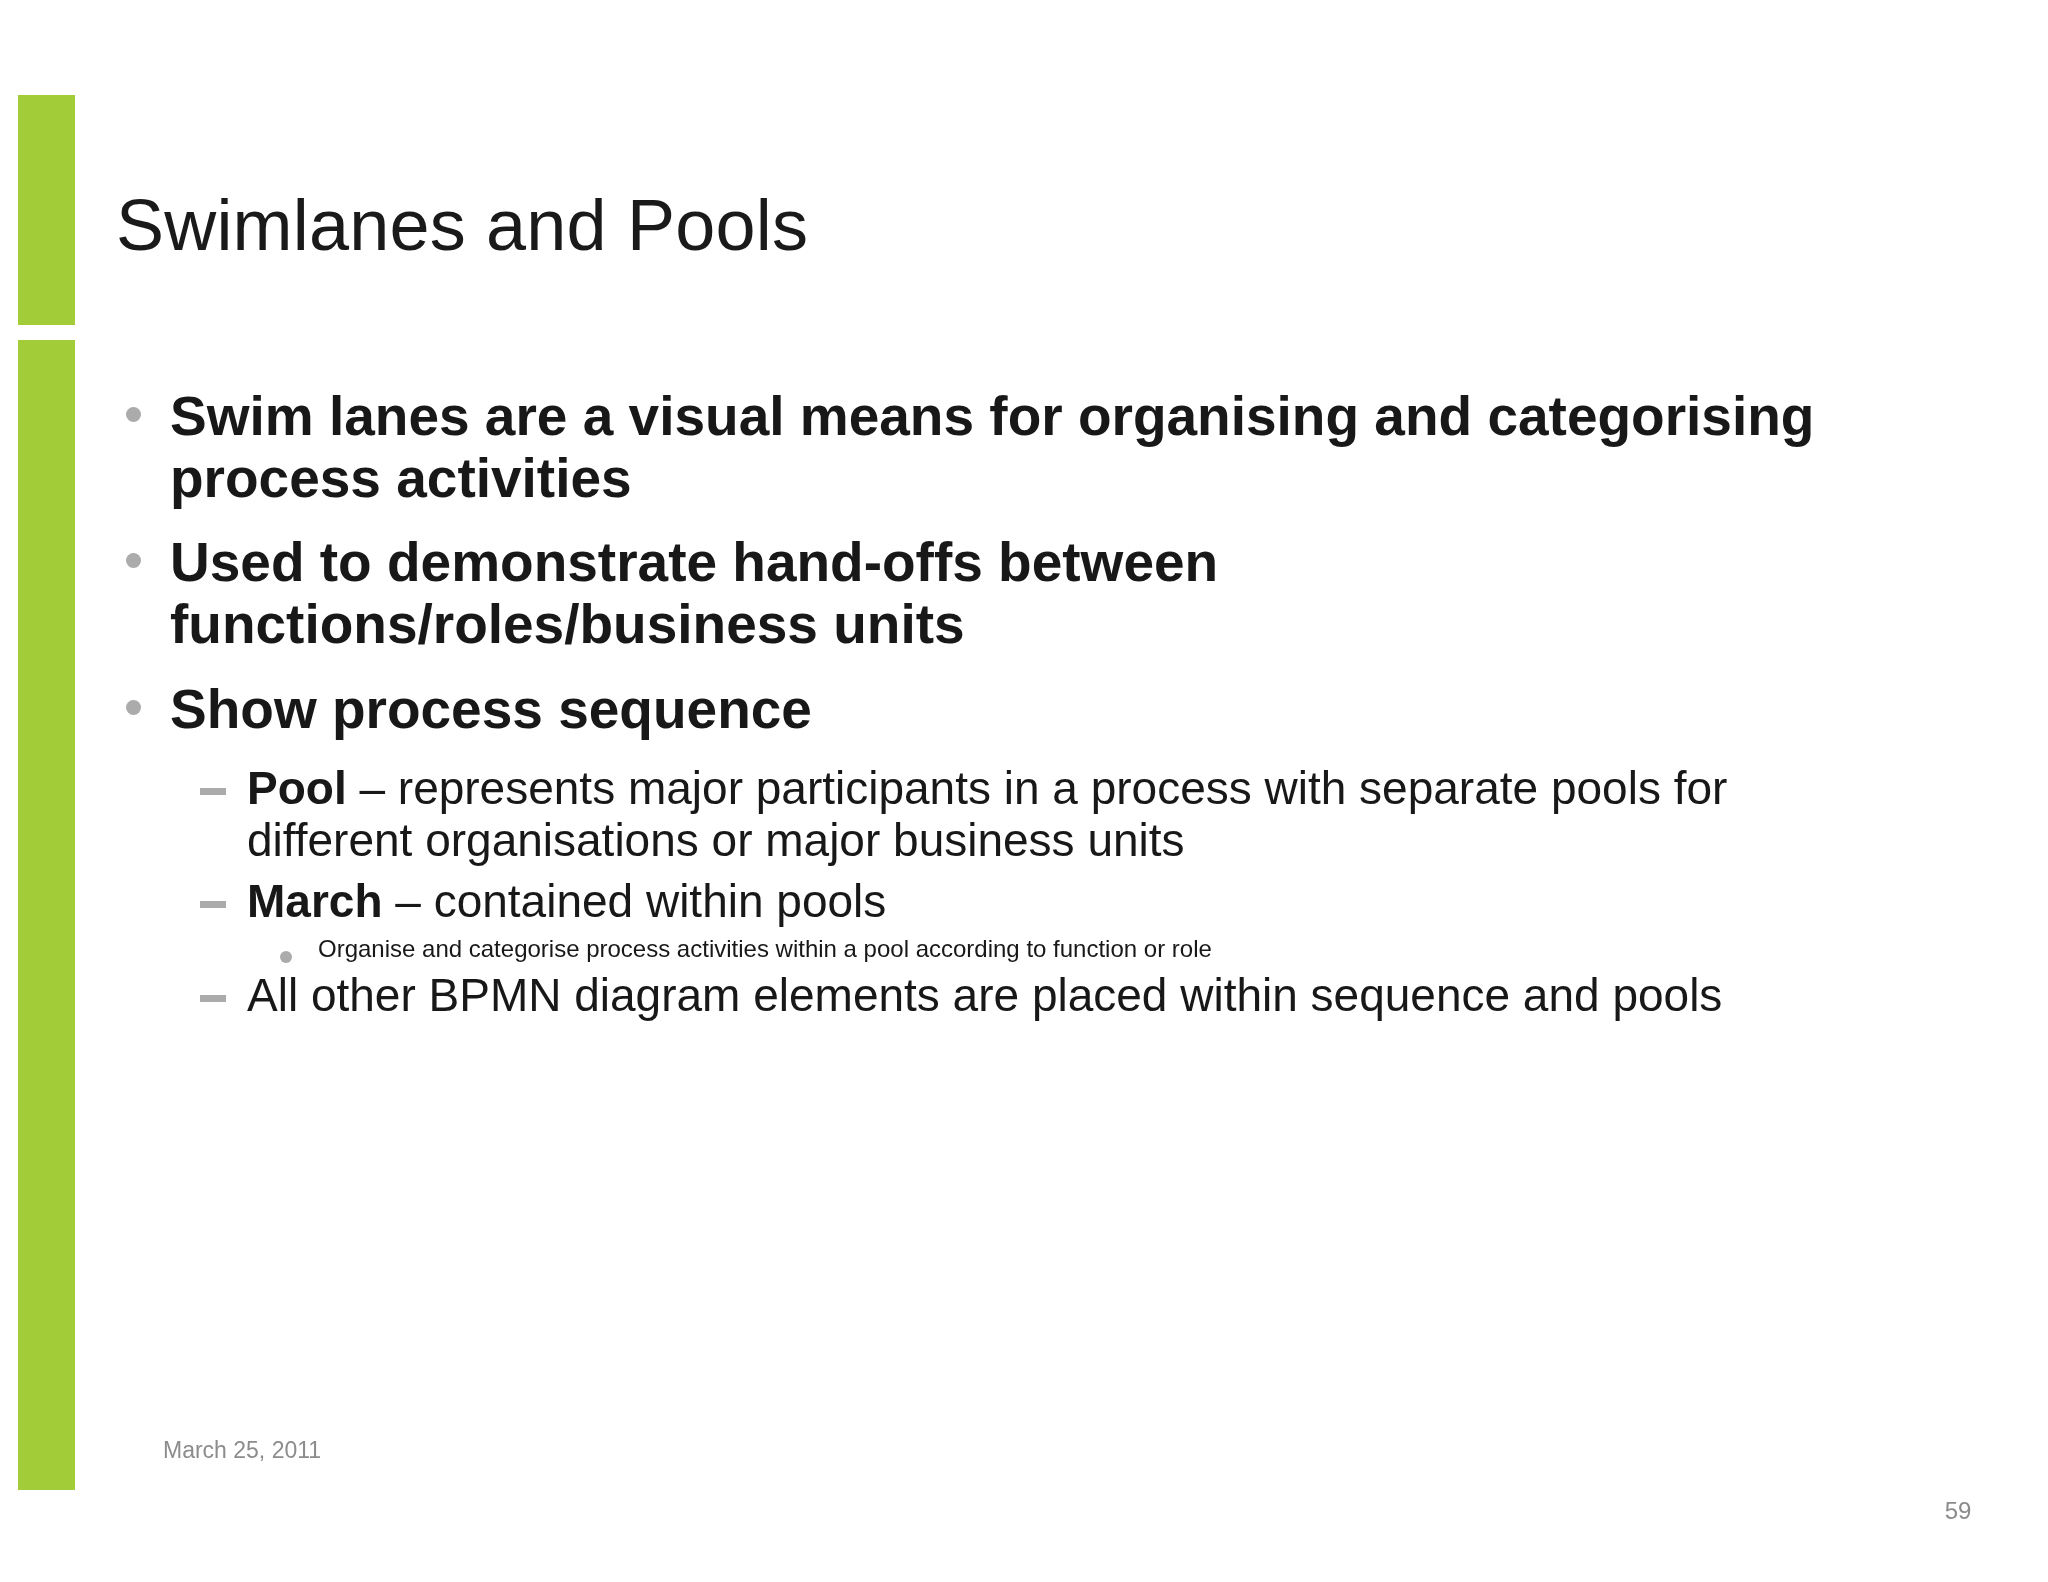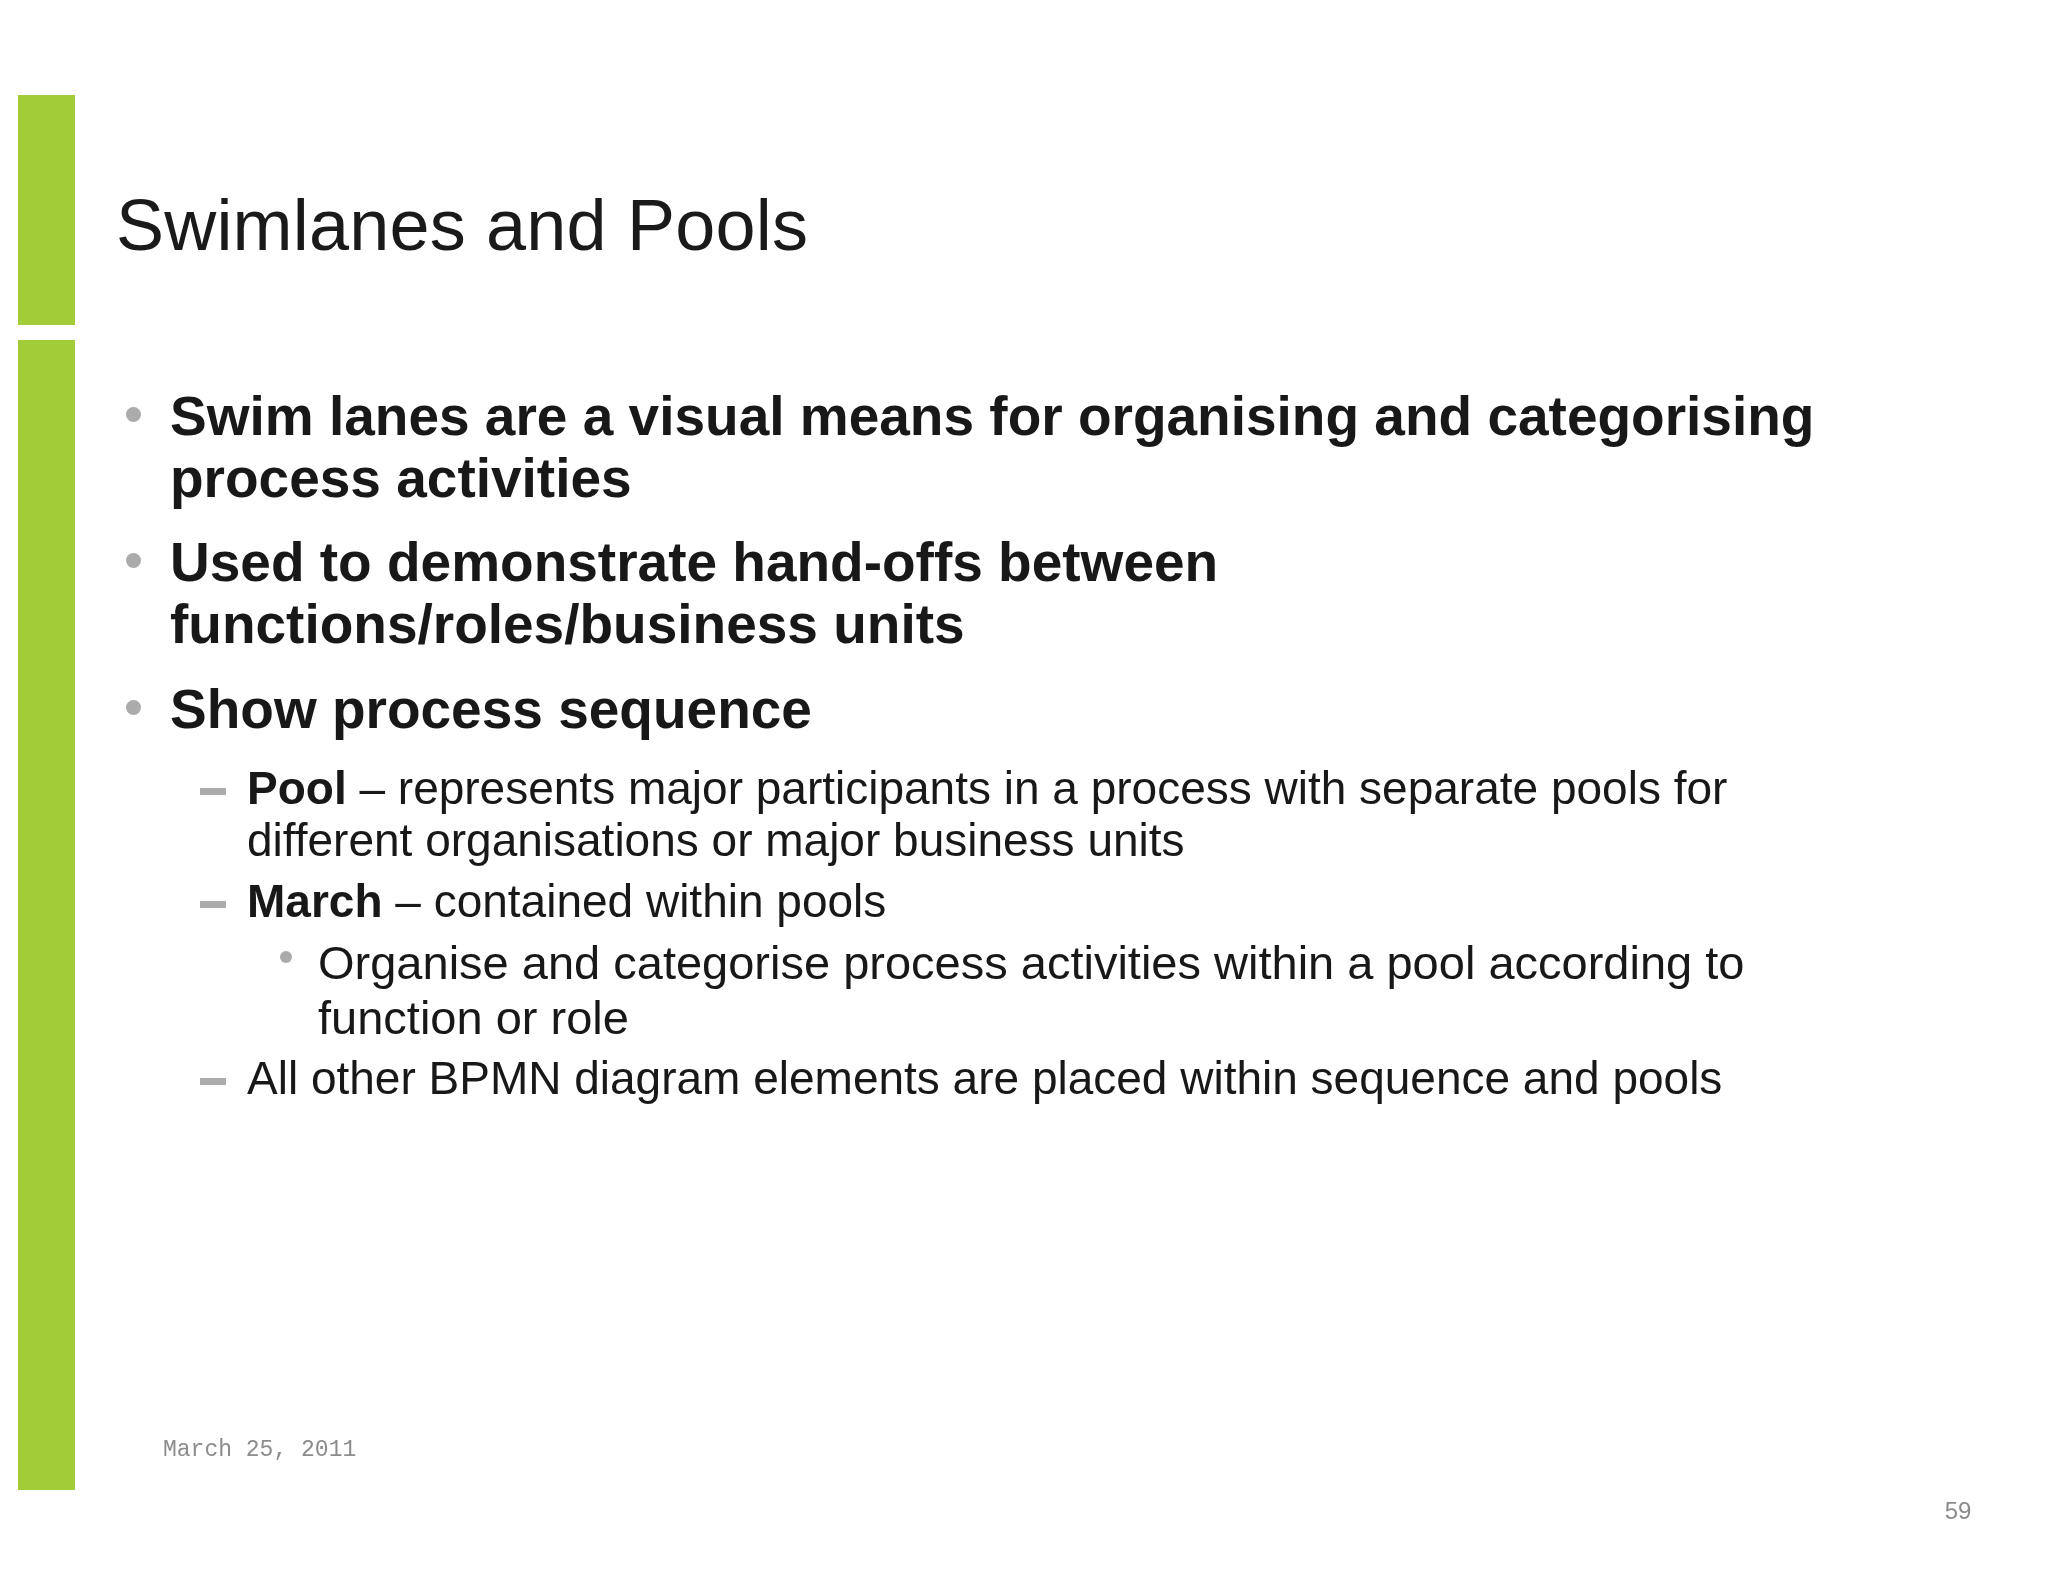--- a/index.html
+++ b/index.html
@@ -93,21 +93,21 @@
     top: 26px;
     width: 26px;
     height: 7px;
     background: #ABABAB;
   }
 
   
   .lvl3 {
     padding-left: 48px;
     margin-left: 150px;
-    font-size: 47px;
+    font-size: 24px;
     line-height: 1.18;
     margin-bottom: 6px;
   }
   .lvl3 > .marker {
     position: absolute;
     left: 10px;
     top: 16px;
     width: 12px;
     height: 12px;
     border-radius: 50%;
@@ -116,21 +116,20 @@
 
   .lead { font-weight: 700; }
 
   
   .footer-date {
     position: absolute;
     left: 163px;
     top: 1437px;
     font-size: 23px;
     color: #8C8C8C;
-    font-family: Liberation Mono, monospace;
   }
   .footer-page {
     position: absolute;
     right: 30px;
     top: 1497px;
     width: 120px;
     text-align: center;
     font-size: 24px;
     color: #8C8C8C;
   }

